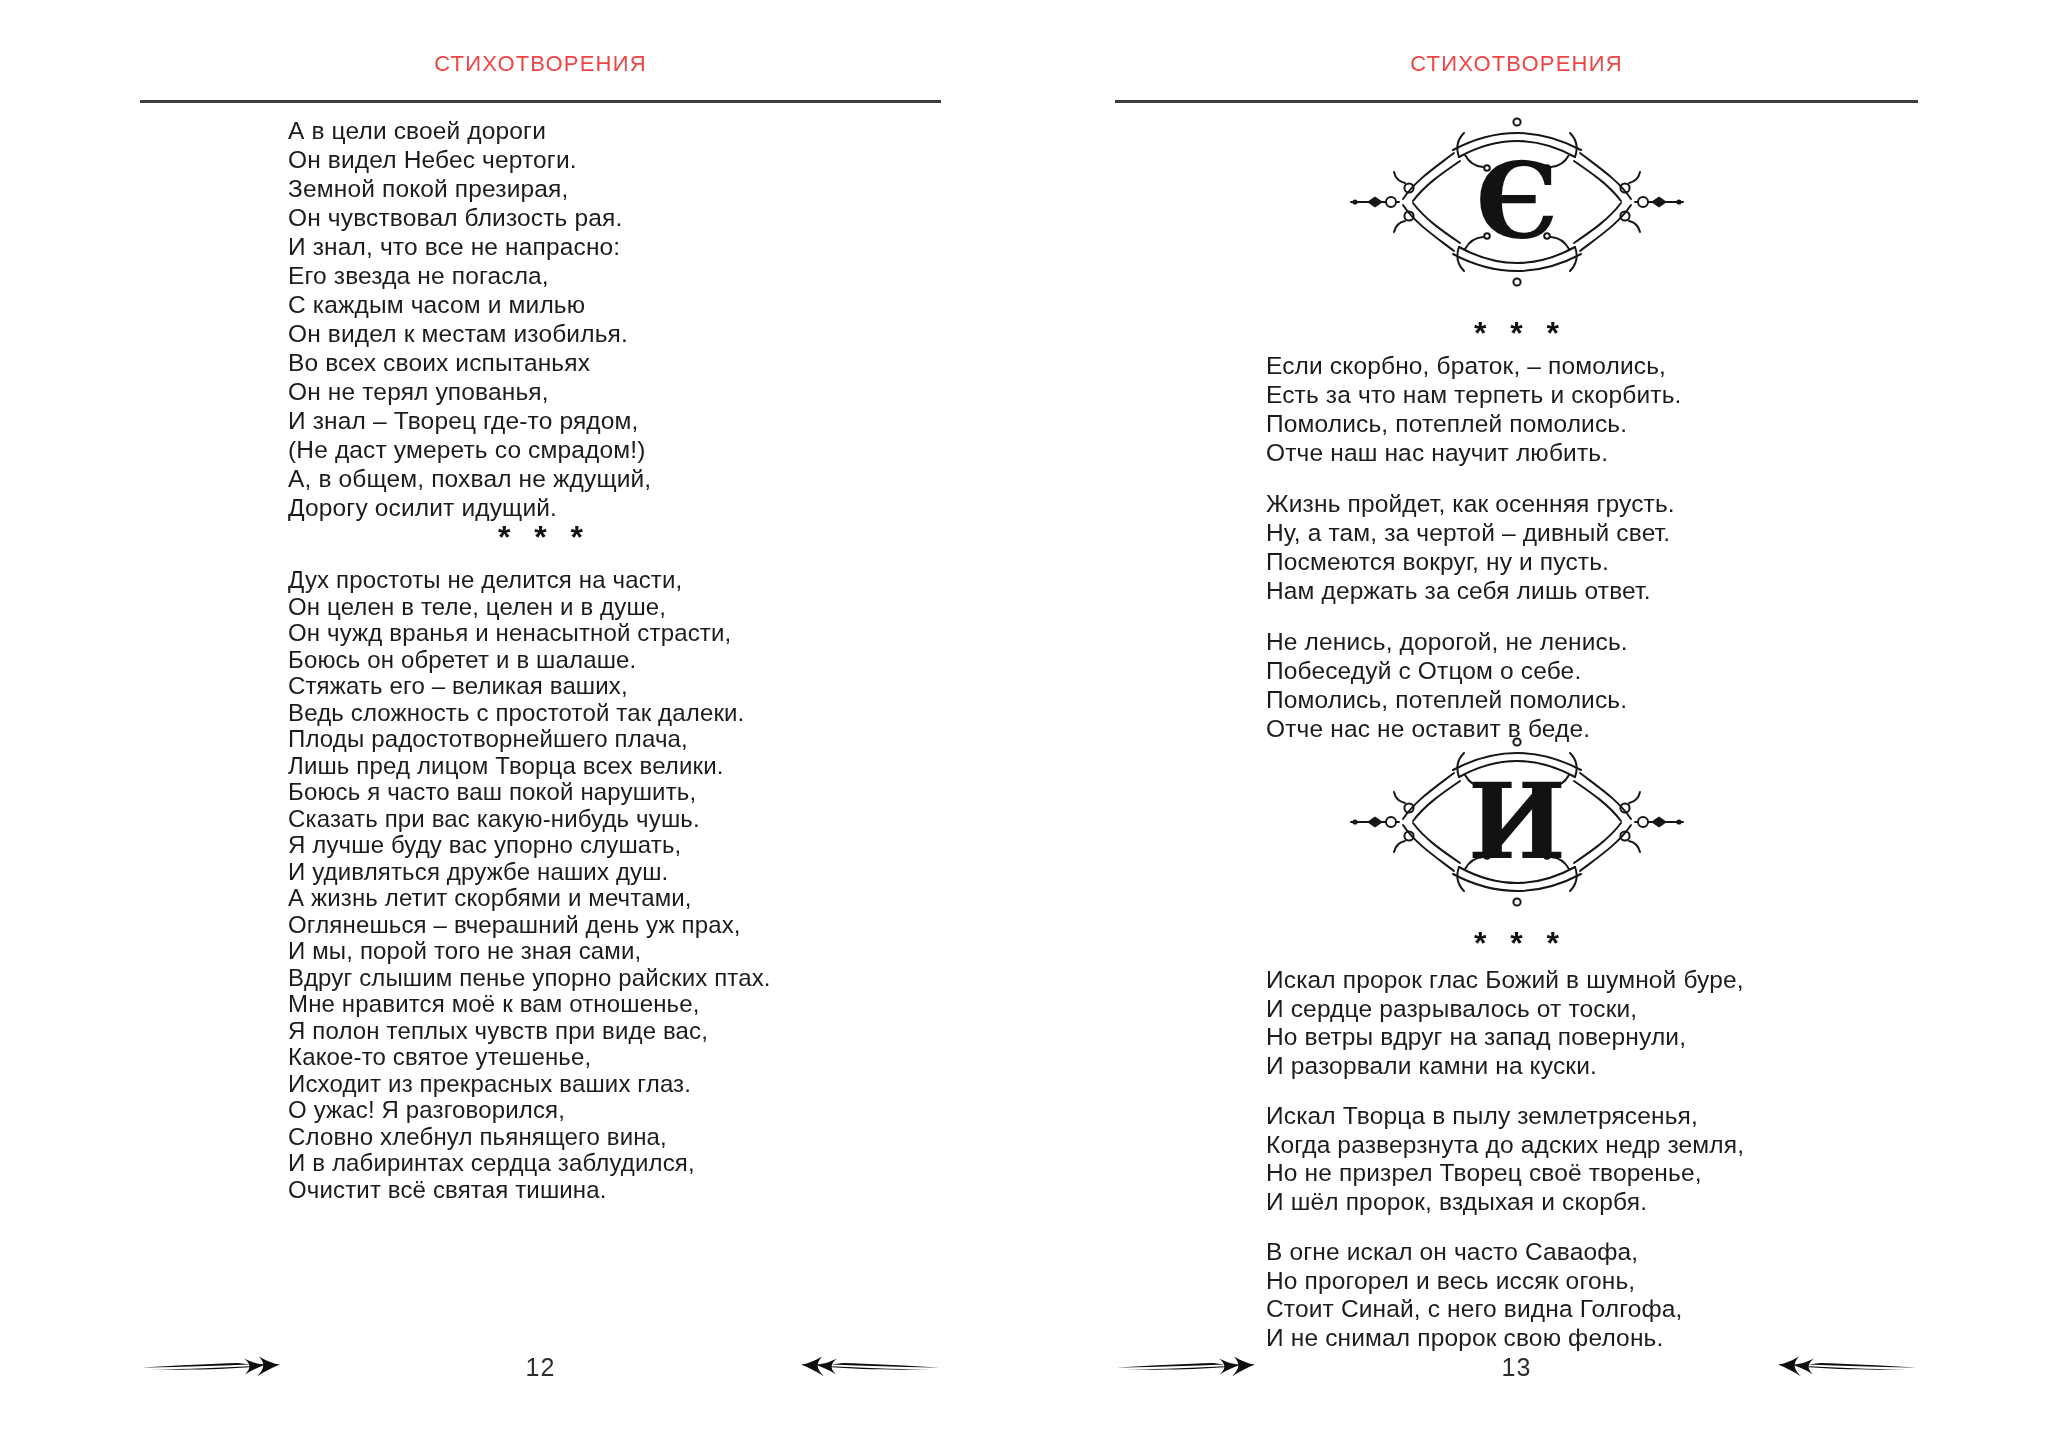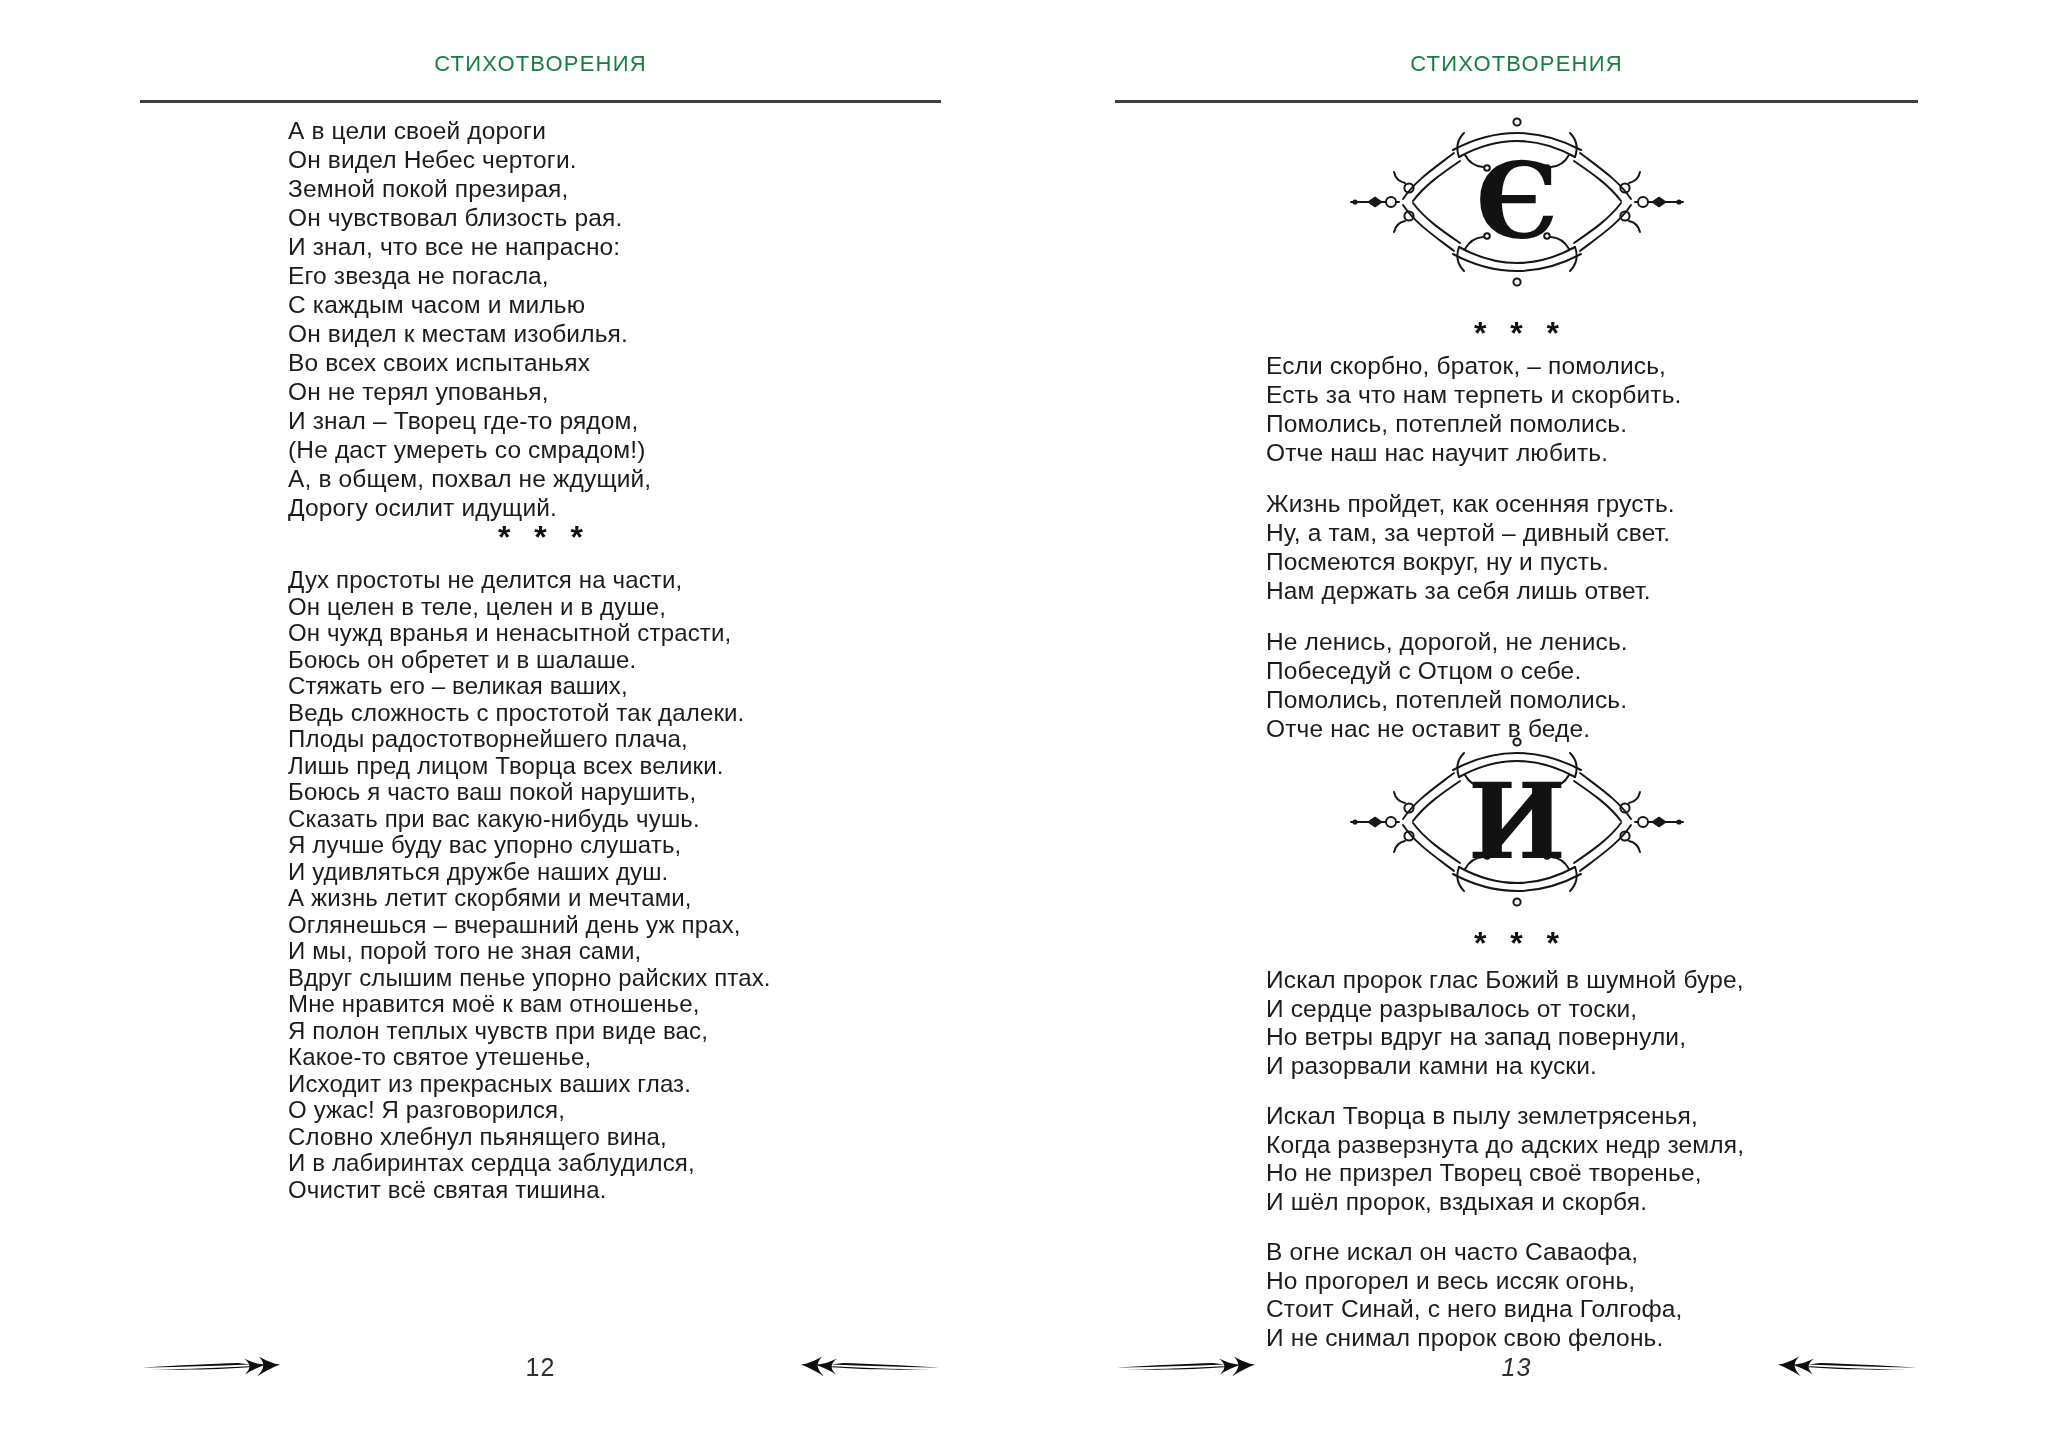--- a/index.html
+++ b/index.html
@@ -5,39 +5,39 @@
   html,body{margin:0;padding:0;}
   body{
     width:2058px;height:1454px;position:relative;overflow:hidden;
     background:#ffffff;
     font-family:"Liberation Sans","DejaVu Sans",sans-serif;
     color:#1c1c1c;
   }
   .abs{position:absolute;}
   .page-header{
     width:801px;text-align:center;
-    font-size:22px;letter-spacing:1.2px;color:#15803d;
+    font-size:22px;letter-spacing:1.2px;color:#ef4444;
   }
   .rule{width:801px;height:3px;background:#3e3e3e;}
   .poem{font-size:24.5px;line-height:29px;letter-spacing:0.15px;white-space:nowrap;}
   .poem .line{height:inherit;}
   #left-poem2{font-size:24px;line-height:26.5px;}
   .sep{
     width:801px;text-align:center;line-height:1;
     font-size:32px;font-weight:700;color:#101010;word-spacing:15px;
   }
   .sep-right{width:803px;}
   .stanza{margin:0;}
   .stanza + .stanza{margin-top:22px;}
   .orn-wrap{width:803px;display:flex;justify-content:center;}
   .orn{display:block;}
   .pagemark{
     width:801px;display:flex;align-items:center;justify-content:space-between;gap:24px;
   }
-  .pagemark-right{width:803px;font-style:italic;}
+  .pagemark-right{width:803px;}
   .pagenum{font-size:25px;color:#2e2e2e;letter-spacing:1px;line-height:1;}
   .flourish{display:block;}
   .flourish.mirror{transform:scaleX(-1);}
 </style>
 </head>
 <body>
 
 <main>
 
   <section>

